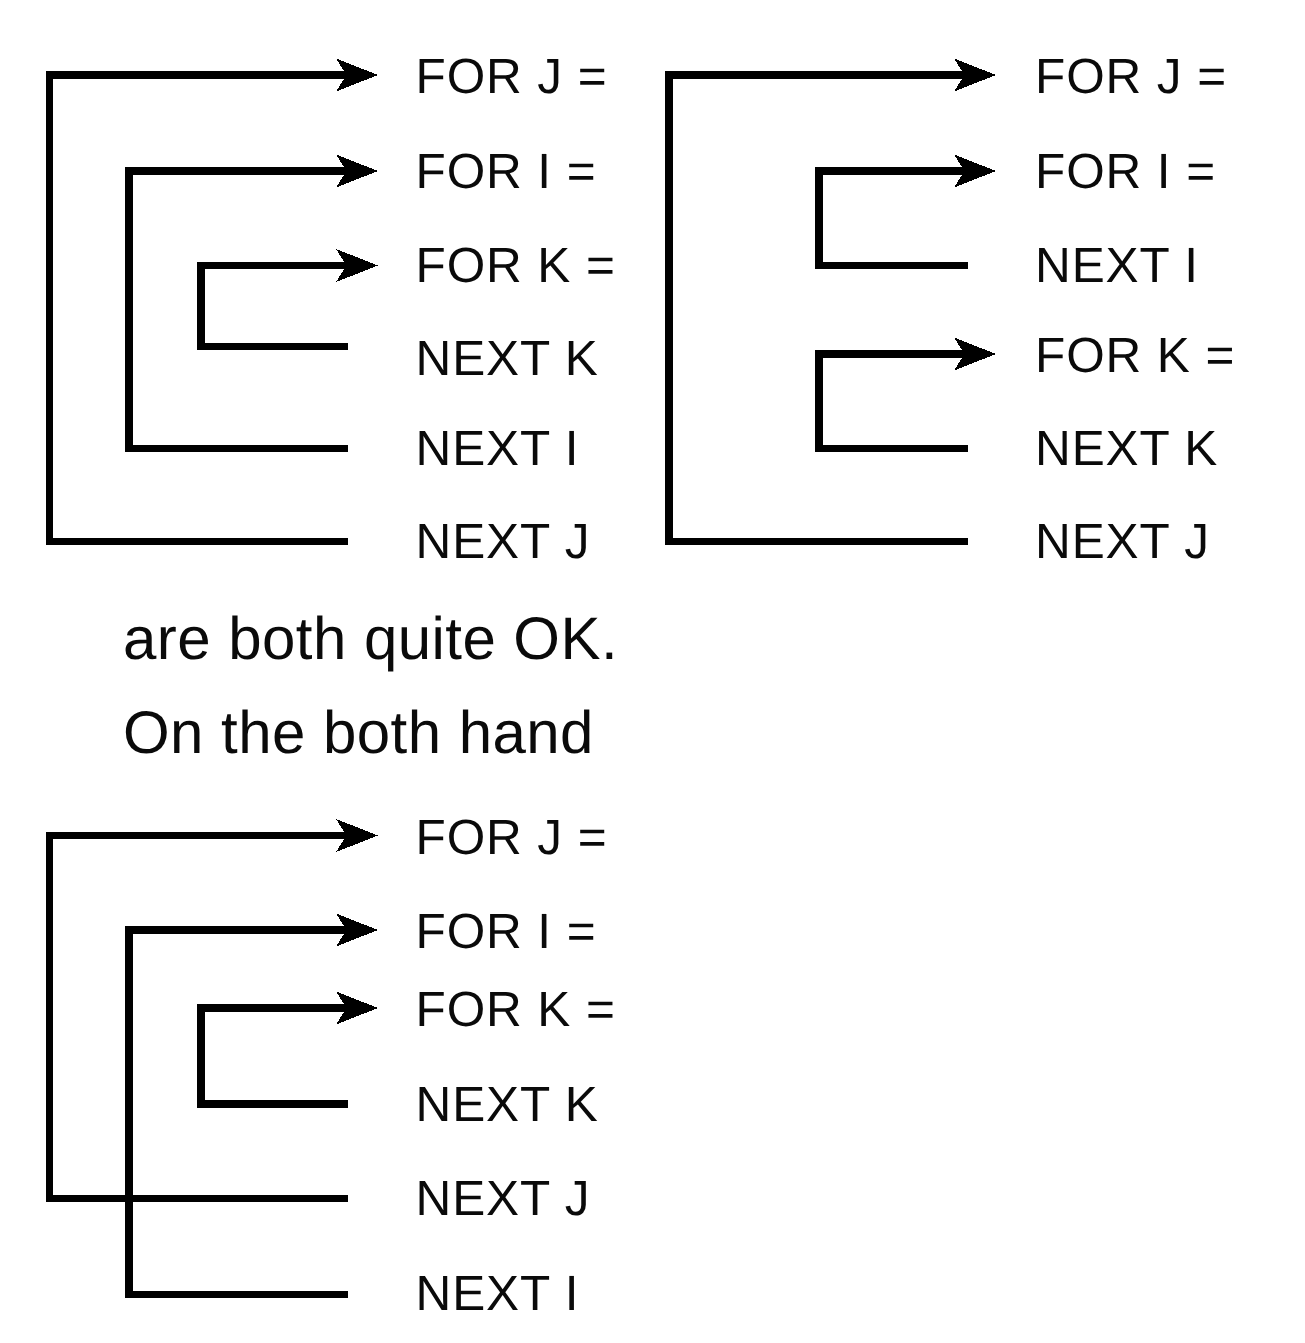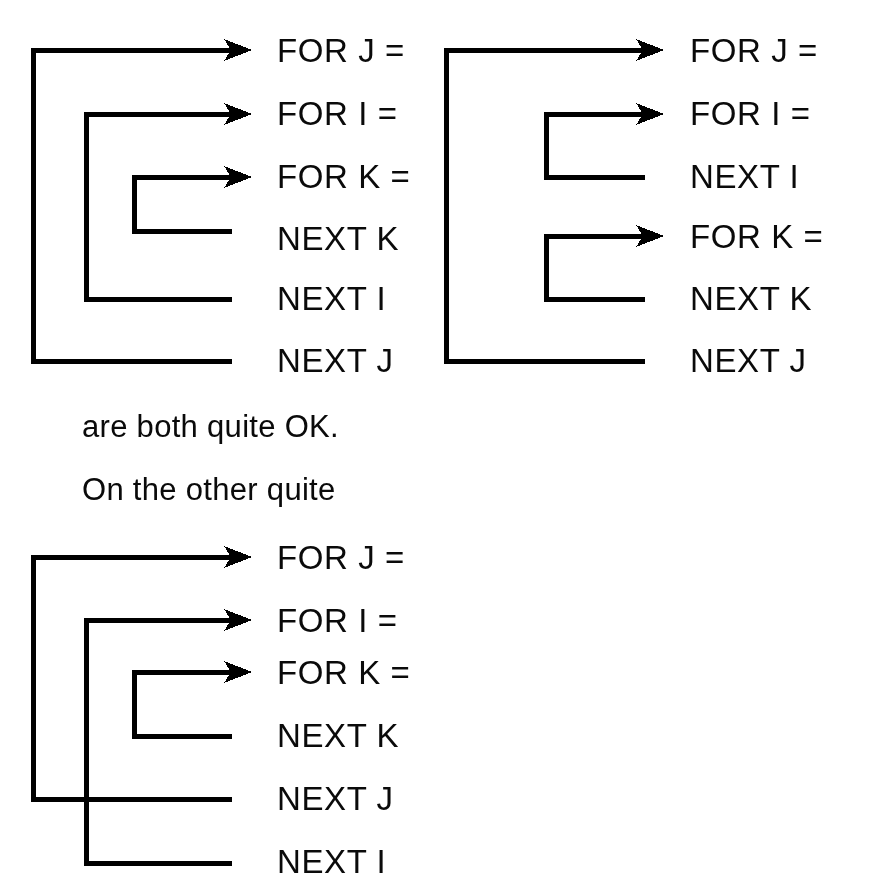--- a/index.html
+++ b/index.html
@@ -28,21 +28,21 @@
     font-size: 33px;
     line-height: 33px;
     letter-spacing: 0.6px;
     color: #0a0a0a;
     white-space: pre;
     text-align: right;
   }
   .prose-line {
     position: absolute;
     font-family: "Liberation Sans", sans-serif;
-    font-size: 31px;
+    font-size: 40px;
     line-height: 31px;
     letter-spacing: 0.3px;
     color: #0a0a0a;
     white-space: pre;
   }
   svg line, svg polyline, svg path {
     stroke: #000000;
     fill: none;
   }
   svg polygon {
@@ -118,20 +118,20 @@
 <div class="code-line" style="left:277px; top:344px;">NEXT J</div>
 
 <div class="code-line" style="left:690px; top:34px;">FOR J =</div>
 <div class="code-line" style="left:690px; top:97px;">FOR I =</div>
 <div class="code-line" style="left:690px; top:160px;">NEXT I</div>
 <div class="code-line" style="left:690px; top:220px;">FOR K =</div>
 <div class="code-line" style="left:690px; top:282px;">NEXT K</div>
 <div class="code-line" style="left:690px; top:344px;">NEXT J</div>
 
 <div class="prose-line" style="left:82px; top:411px;">are both quite OK.</div>
-<div class="prose-line" style="left:82px; top:474px;">On the other quite</div>
+<div class="prose-line" style="left:82px; top:474px;">On the both hand</div>
 
 <div class="code-line" style="left:277px; top:541px;">FOR J =</div>
 <div class="code-line" style="left:277px; top:604px;">FOR I =</div>
 <div class="code-line" style="left:277px; top:656px;">FOR K =</div>
 <div class="code-line" style="left:277px; top:719px;">NEXT K</div>
 <div class="code-line" style="left:277px; top:782px;">NEXT J</div>
 <div class="code-line" style="left:277px; top:845px;">NEXT I</div>
 
 </body></html>

